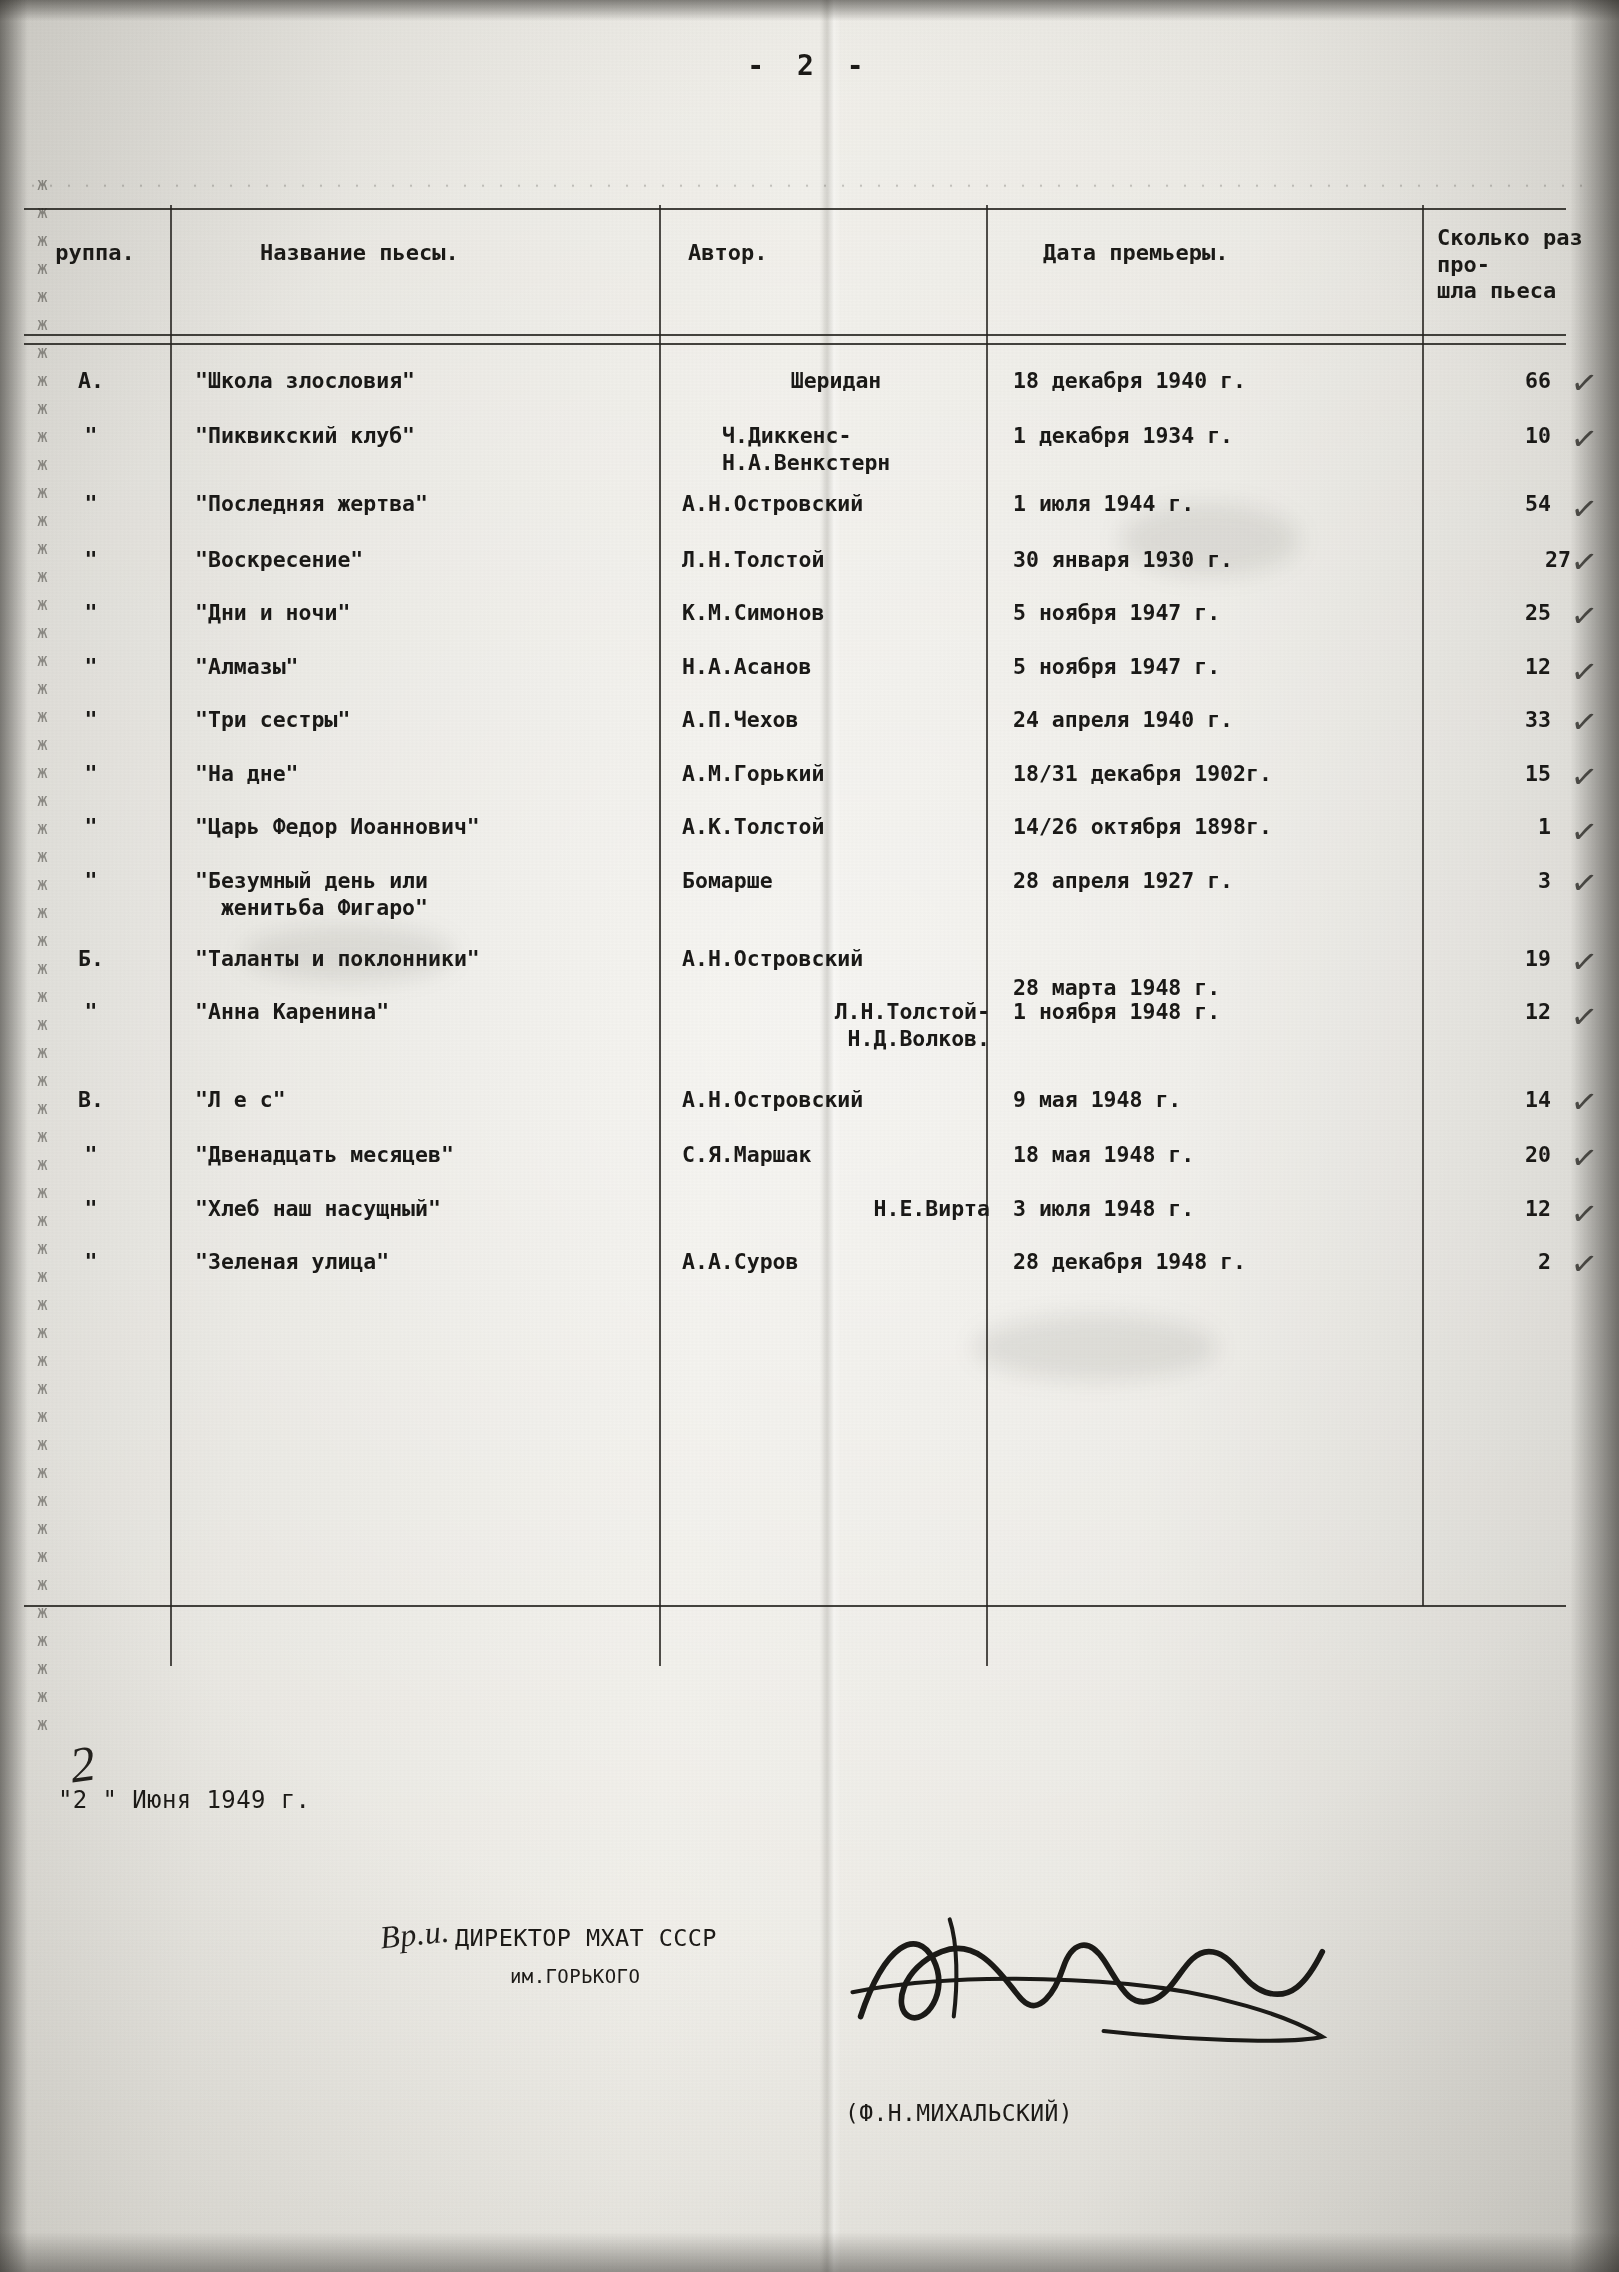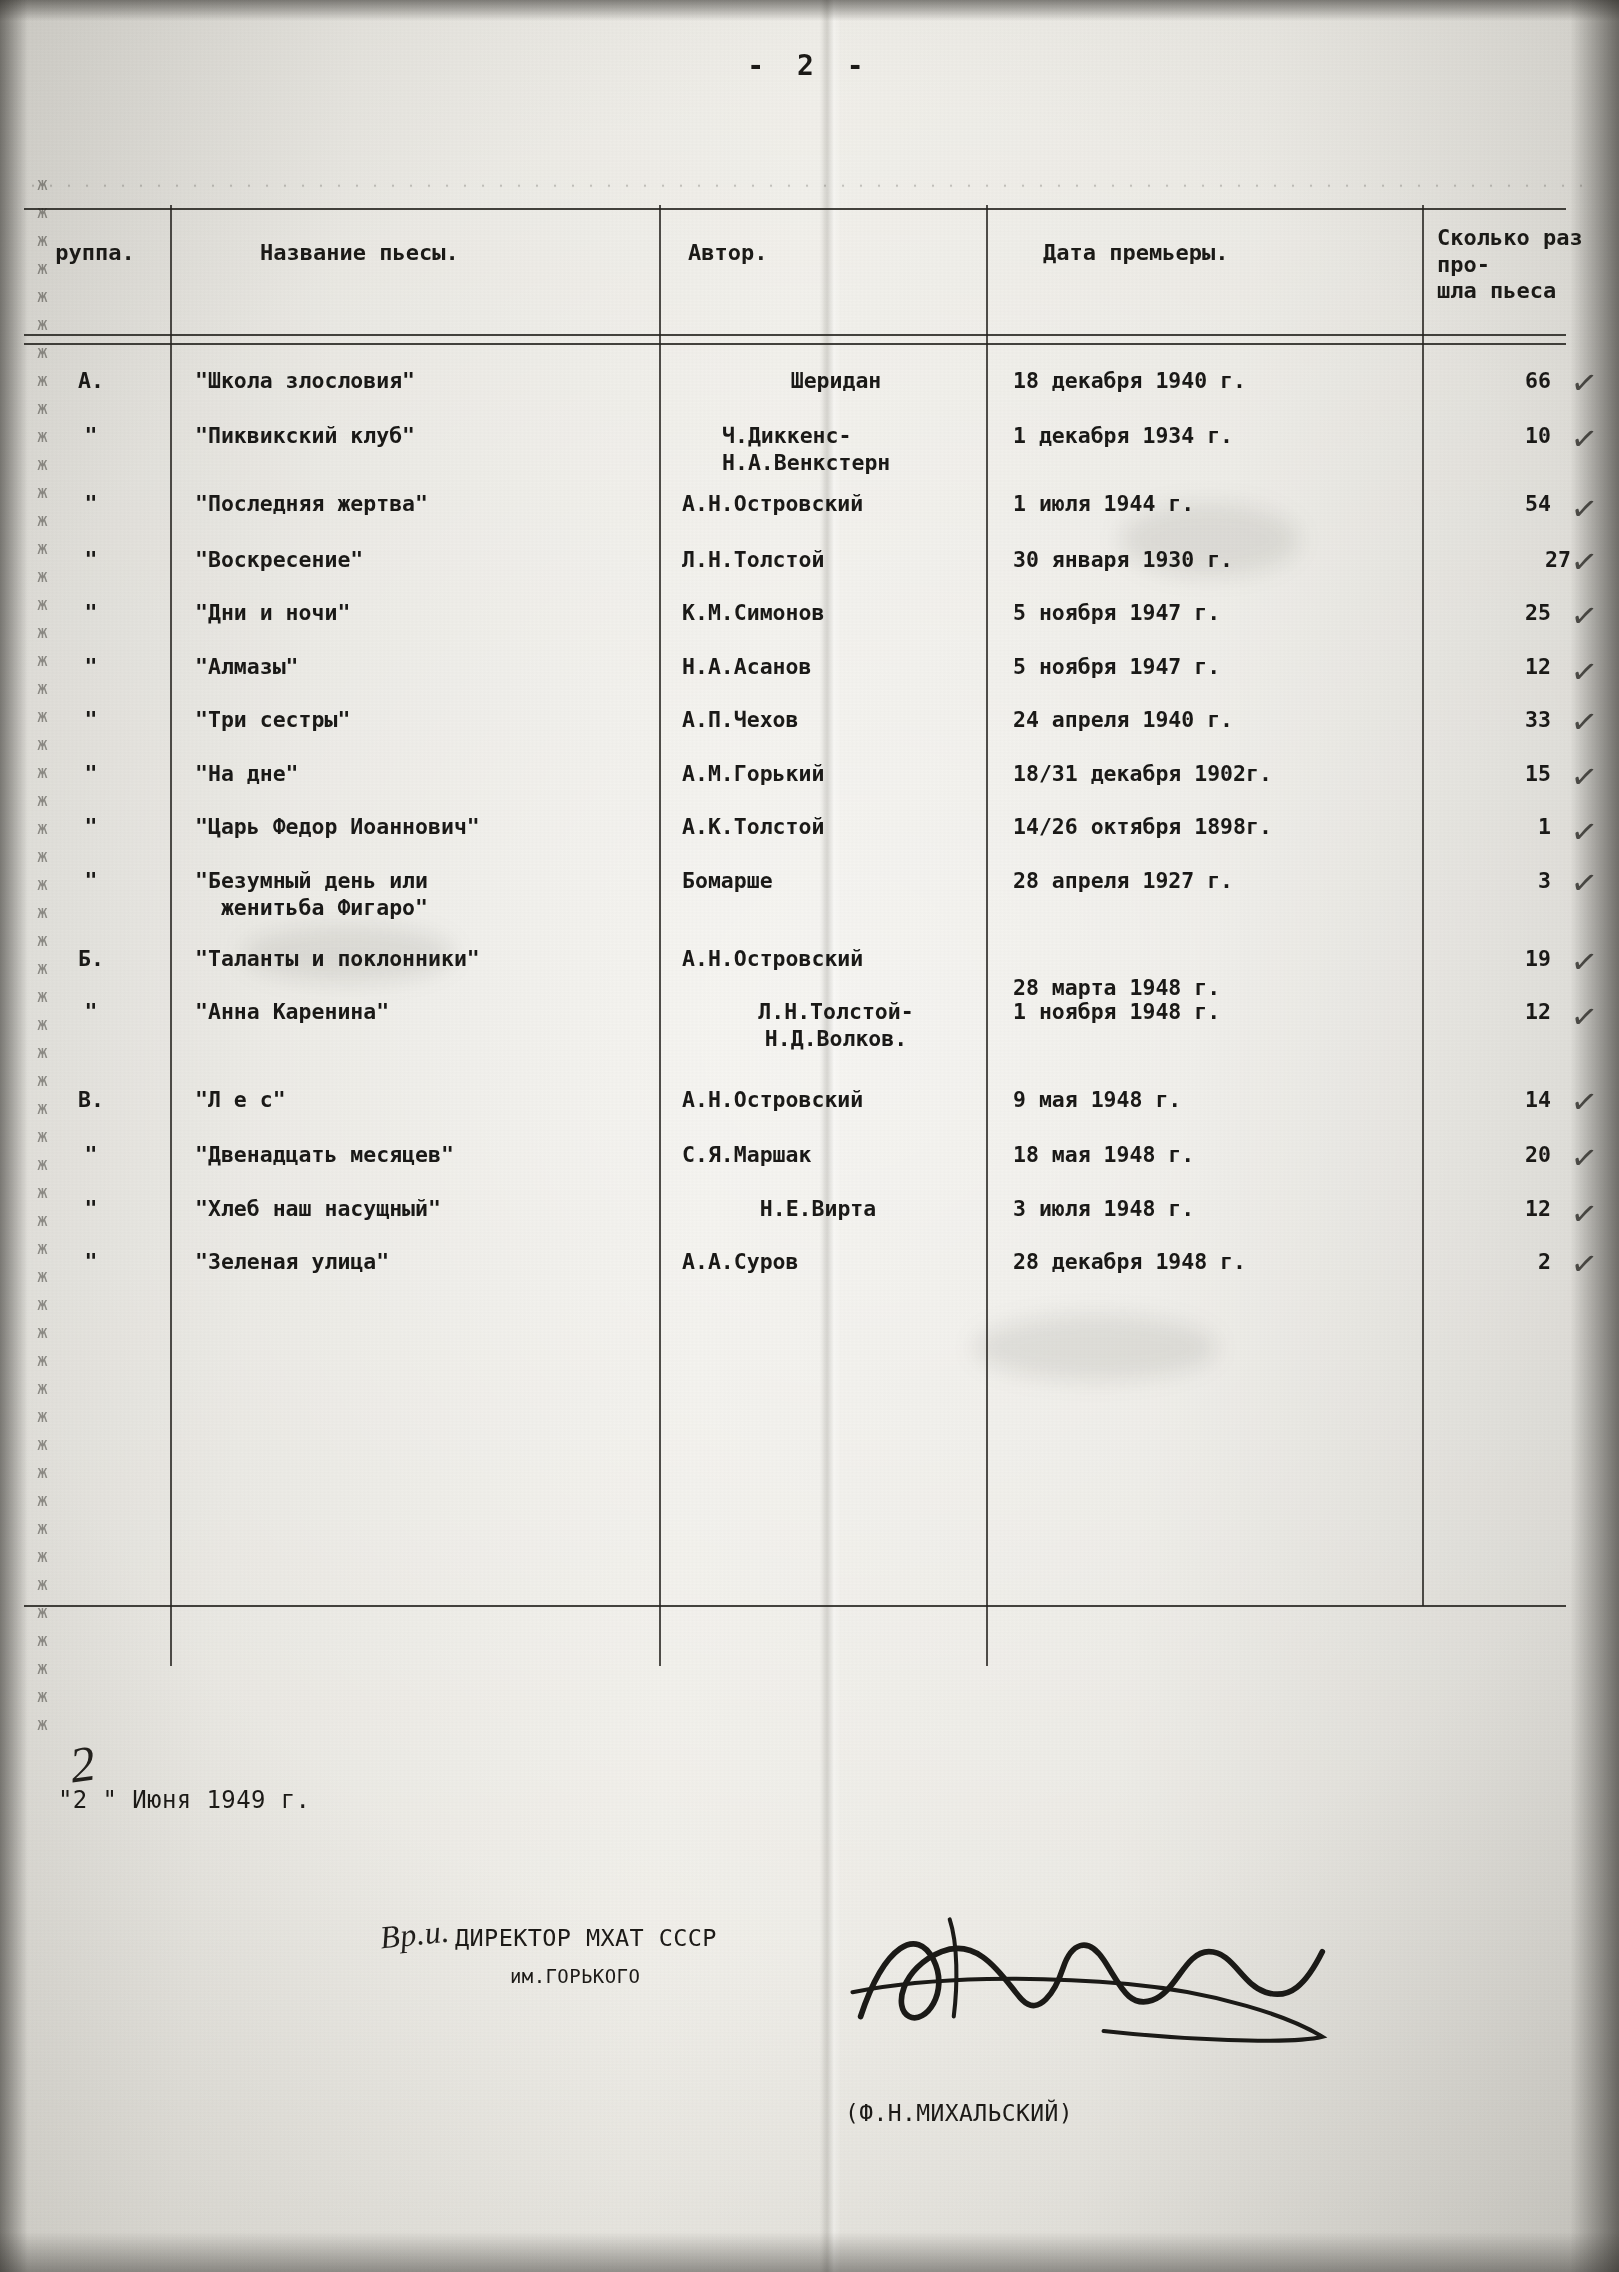--- a/index.html
+++ b/index.html
@@ -321,21 +321,21 @@
         <div class="cell" style="position: absolute; left: 18px; width: 146px; text-align: center;">Б.</div>
         <div class="cell" style="position: absolute; left: 195px; width: 463px; text-align: left;">"Таланты и поклонники"</div>
         <div class="cell" style="position: absolute; left: 682px; width: 308px; text-align: left;">А.Н.Островский</div>
         <div class="cell" style="position: absolute; left: 1013px; width: 406px; text-align: left; margin-top: 29px;">28 марта 1948 г.</div>
         <div class="cell" style="position: absolute; left: 1437px; width: 114px; text-align: right;">19</div>
         <div class="check" style="left: 1571px; top: -1.6px; position: absolute;">✓</div>
       </div>
       <div style="position: absolute; left: 0px; top: 631px; width: 1619px;">
         <div class="cell" style="position: absolute; left: 18px; width: 146px; text-align: center;">"</div>
         <div class="cell" style="position: absolute; left: 195px; width: 463px; text-align: left;">"Анна Каренина"</div>
-        <div class="cell" style="position: absolute; left: 682px; width: 308px; text-align: center;">Л.Н.Толстой-
+        <div class="cell" style="position: absolute; left: 682px; width: 308px; text-align: right;">Л.Н.Толстой-
 Н.Д.Волков.</div>
         <div class="cell" style="position: absolute; left: 1013px; width: 406px; text-align: left;">1 ноября 1948 г.</div>
         <div class="cell" style="position: absolute; left: 1437px; width: 114px; text-align: right;">12</div>
         <div class="check" style="left: 1571px; top: 0px; position: absolute;">✓</div>
       </div>
       <div style="position: absolute; left: 0px; top: 719px; width: 1619px;">
         <div class="cell" style="position: absolute; left: 18px; width: 146px; text-align: center;">В.</div>
         <div class="cell" style="position: absolute; left: 195px; width: 463px; text-align: left;">"Л е с"</div>
         <div class="cell" style="position: absolute; left: 682px; width: 308px; text-align: left;">А.Н.Островский</div>
         <div class="cell" style="position: absolute; left: 1013px; width: 406px; text-align: left;">9 мая 1948 г.</div>
@@ -346,21 +346,21 @@
         <div class="cell" style="position: absolute; left: 18px; width: 146px; text-align: center;">"</div>
         <div class="cell" style="position: absolute; left: 195px; width: 463px; text-align: left;">"Двенадцать месяцев"</div>
         <div class="cell" style="position: absolute; left: 682px; width: 308px; text-align: left;">С.Я.Маршак</div>
         <div class="cell" style="position: absolute; left: 1013px; width: 406px; text-align: left;">18 мая 1948 г.</div>
         <div class="cell" style="position: absolute; left: 1437px; width: 114px; text-align: right;">20</div>
         <div class="check" style="left: 1571px; top: -1.6px; position: absolute;">✓</div>
       </div>
       <div style="position: absolute; left: 0px; top: 828px; width: 1619px;">
         <div class="cell" style="position: absolute; left: 18px; width: 146px; text-align: center;">"</div>
         <div class="cell" style="position: absolute; left: 195px; width: 463px; text-align: left;">"Хлеб наш насущный"</div>
-        <div class="cell" style="position: absolute; left: 664px; width: 308px; text-align: center;">Н.Е.Вирта</div>
+        <div class="cell" style="position: absolute; left: 682px; width: 308px; text-align: right;">Н.Е.Вирта</div>
         <div class="cell" style="position: absolute; left: 1013px; width: 406px; text-align: left;">3 июля 1948 г.</div>
         <div class="cell" style="position: absolute; left: 1437px; width: 114px; text-align: right;">12</div>
         <div class="check" style="left: 1571px; top: 0px; position: absolute;">✓</div>
       </div>
       <div style="position: absolute; left: 0px; top: 881px; width: 1619px;">
         <div class="cell" style="position: absolute; left: 18px; width: 146px; text-align: center;">"</div>
         <div class="cell" style="position: absolute; left: 195px; width: 463px; text-align: left;">"Зеленая улица"</div>
         <div class="cell" style="position: absolute; left: 682px; width: 308px; text-align: left;">А.А.Суров</div>
         <div class="cell" style="position: absolute; left: 1013px; width: 406px; text-align: left;">28 декабря 1948 г.</div>
         <div class="cell" style="position: absolute; left: 1437px; width: 114px; text-align: right;">2</div>

